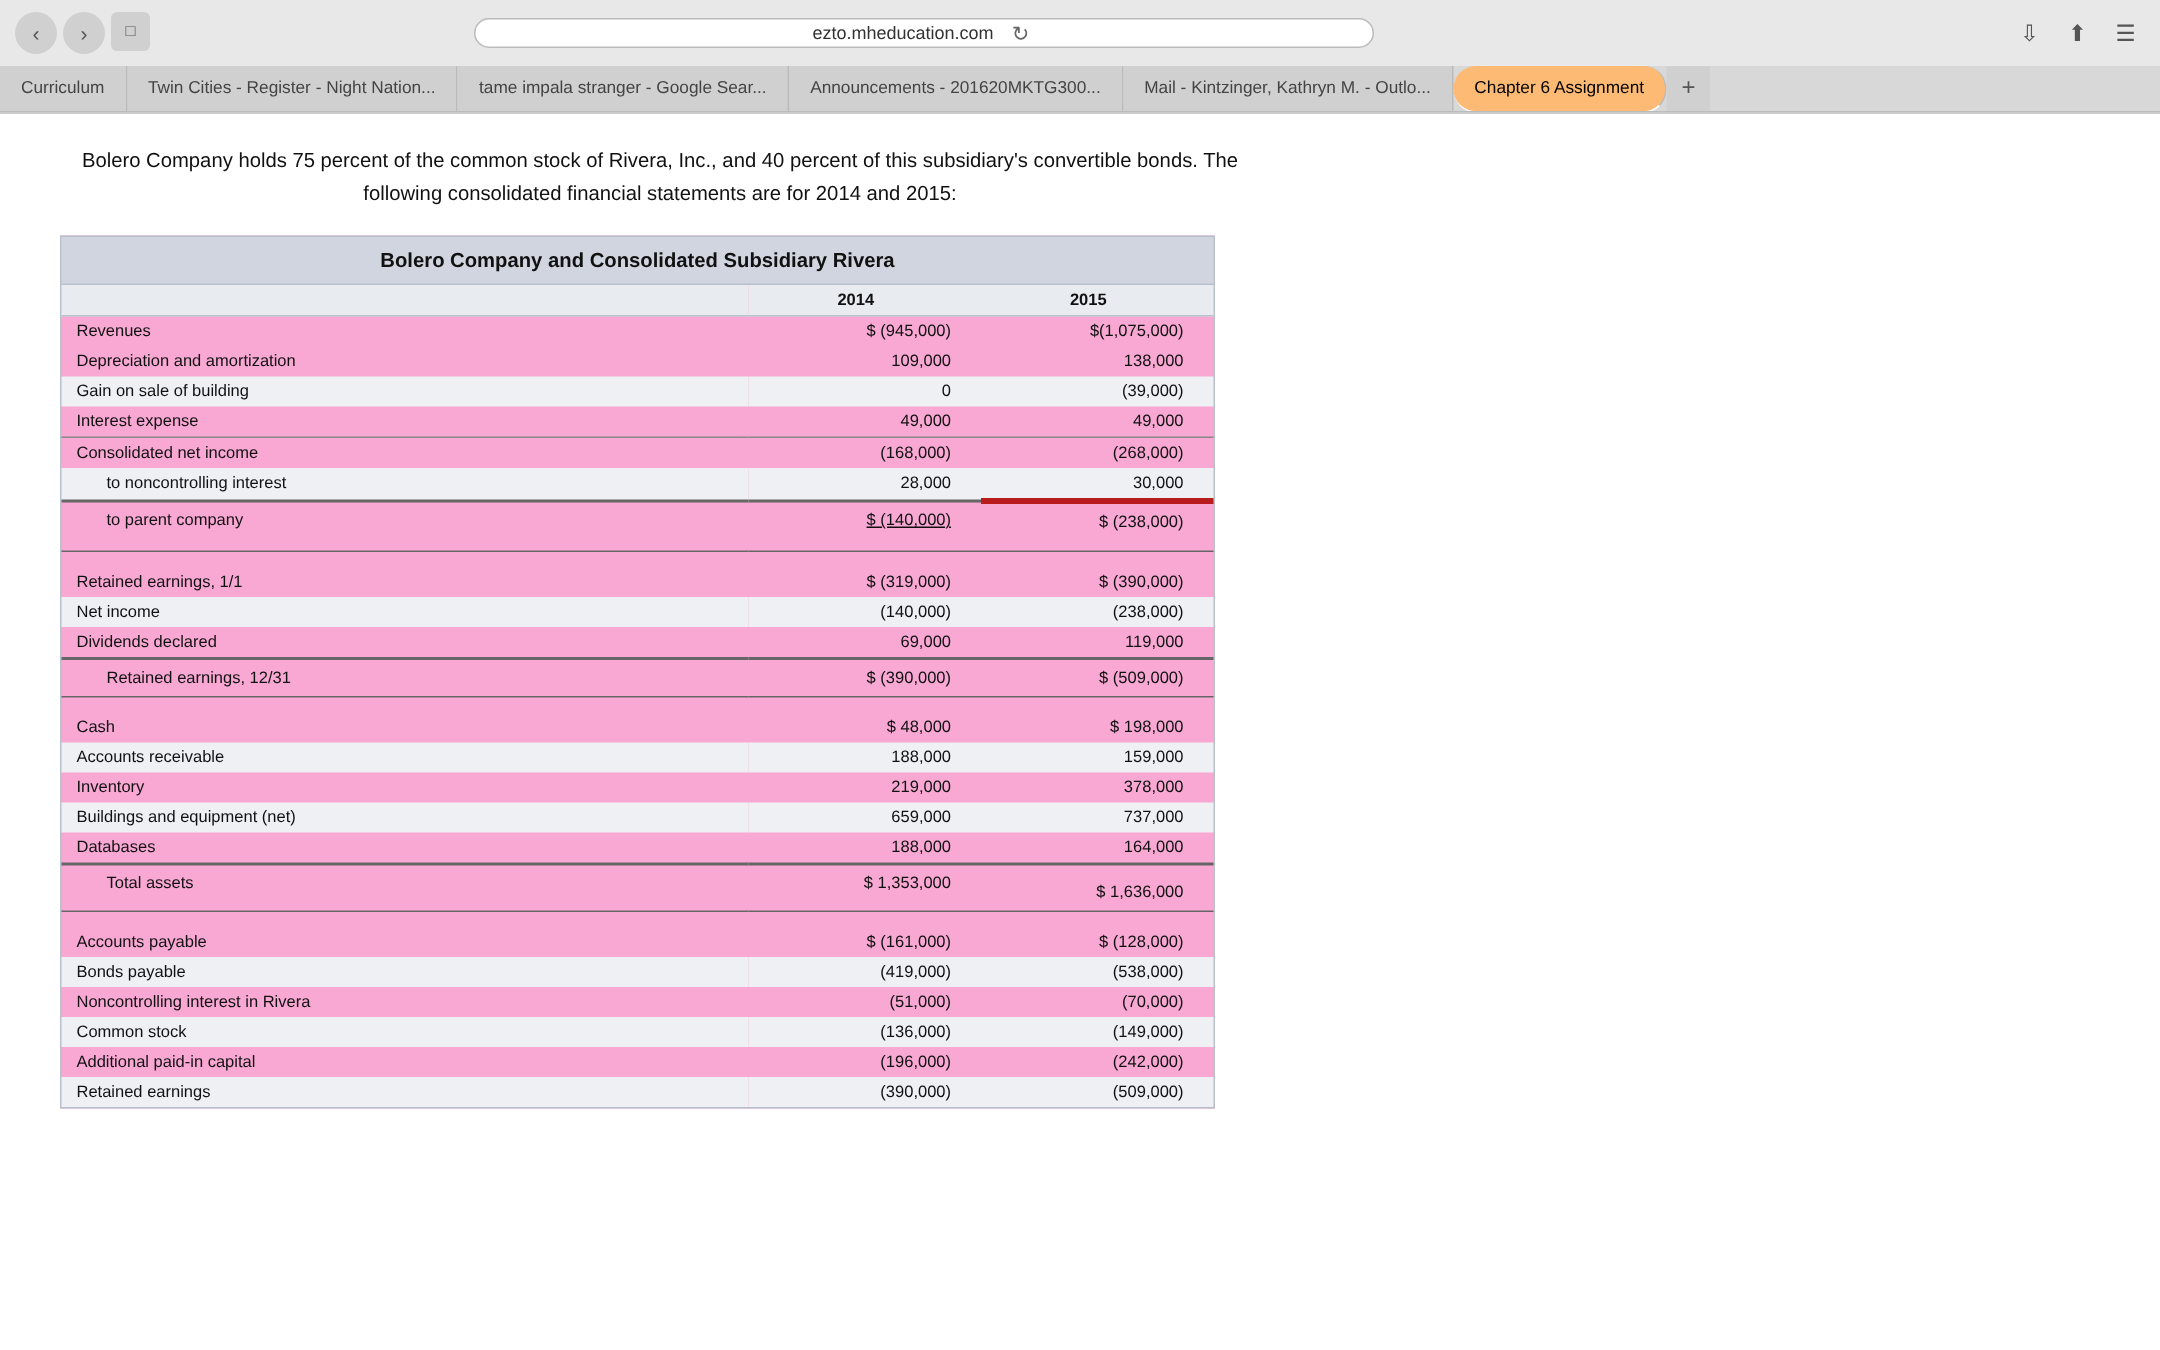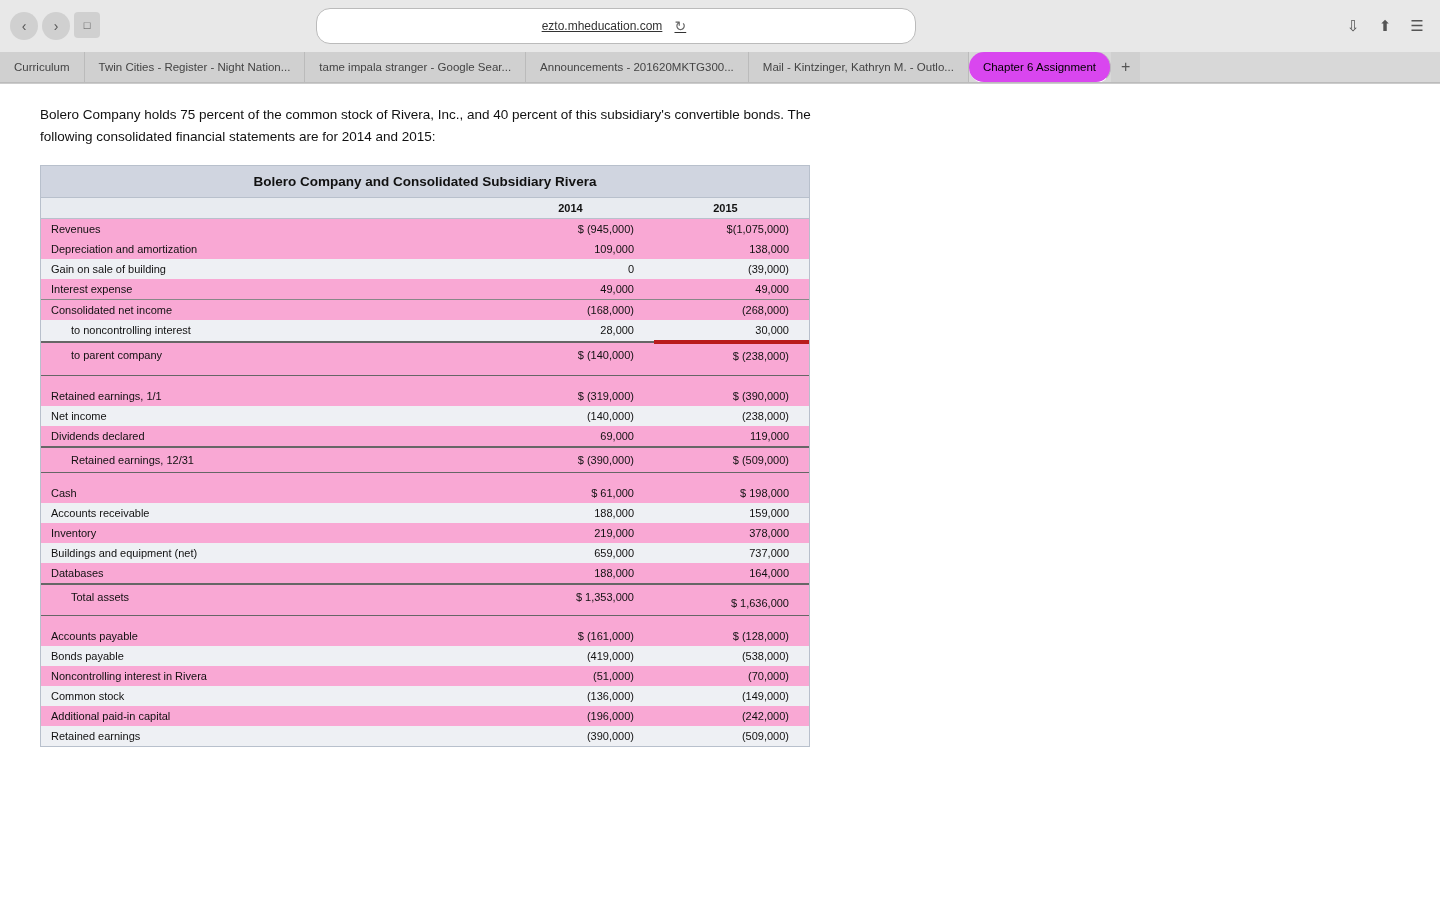--- a/index.html
+++ b/index.html
@@ -4,35 +4,35 @@
   <style>
     * { margin: 0; padding: 0; box-sizing: border-box; }
     body { font-family: -apple-system, BlinkMacSystemFont, 'Helvetica Neue', Arial, sans-serif; font-size: 13px; background: #fff; color: #000; width: 1440px; height: 900px; overflow: hidden; }
 
     
     .browser-chrome { background: #e8e8e8; border-bottom: 1px solid #ccc; }
     .browser-toolbar { display: flex; align-items: center; padding: 8px 10px; gap: 8px; background: #e8e8e8; }
     .nav-buttons { display: flex; gap: 4px; }
     .nav-btn { width: 28px; height: 28px; border-radius: 50%; background: #d0d0d0; border: none; cursor: pointer; display: flex; align-items: center; justify-content: center; font-size: 14px; color: #555; }
     .window-btn { width: 26px; height: 26px; border-radius: 4px; background: #d0d0d0; border: none; cursor: pointer; display: flex; align-items: center; justify-content: center; font-size: 11px; color: #555; }
-    .address-bar { flex: 1; height: 36px; border-radius: 14px; background: #fff; border: 1px solid #bbb; display: flex; align-items: center; justify-content: center; font-size: 12px; color: #333; padding: 0 12px; max-width: 600px; margin: 0 auto; text-decoration: underline; }
+    .address-bar { flex: 1; height: 20px; border-radius: 14px; background: #fff; border: 1px solid #bbb; display: flex; align-items: center; justify-content: center; font-size: 12px; color: #333; padding: 0 12px; max-width: 600px; margin: 0 auto; }
     .reload-btn { width: 20px; height: 20px; display: flex; align-items: center; justify-content: center; color: #666; font-size: 14px; cursor: pointer; }
     .right-icons { display: flex; gap: 6px; margin-left: auto; }
     .icon-btn { width: 26px; height: 26px; display: flex; align-items: center; justify-content: center; color: #555; font-size: 15px; cursor: pointer; }
 
     
     .tabs-bar { display: flex; background: #d8d8d8; border-bottom: 1px solid #bbb; padding-top: 0; overflow: hidden; }
     .tab { padding: 6px 14px; font-size: 11.5px; color: #444; border-right: 1px solid #bbb; cursor: pointer; white-space: nowrap; overflow: hidden; text-overflow: ellipsis; max-width: 240px; background: #d0d0d0; display: flex; align-items: center; }
-    .tab.active { background: #d946ef; color: #000; border-bottom: 1px solid #fff; margin-bottom: -1px; z-index: 1; font-weight: 500; border-radius: 15px; }
+    .tab.active { background: #fdba74; color: #000; border-bottom: 1px solid #fff; margin-bottom: -1px; z-index: 1; font-weight: 500; border-radius: 15px; }
     .tab-add { padding: 6px 10px; font-size: 16px; color: #555; cursor: pointer; background: #d0d0d0; border: none; }
 
     
     .page-content { padding: 20px 40px; overflow-y: auto; height: calc(900px - 70px); background: #fff; }
 
-    .intro-text { font-size: 13.5px; line-height: 1.6; margin-bottom: 18px; color: #111; max-width: 800px; }
+    .intro-text { font-size: 13.5px; line-height: 1.6; margin-bottom: 18px; color: #111; max-width: 800px; text-align: center; }
 
     
     .financial-table-wrapper { max-width: 770px; border: 1px solid #b8c0cc; background: #f9a8d4; }
     .table-header { background: #d0d5e0; text-align: center; padding: 8px 10px; font-size: 13.5px; font-weight: 600; color: #111; border-bottom: 1px solid #b8c0cc; }
 
     .fin-table { width: 100%; border-collapse: collapse; font-size: 11px; }
     .fin-table td { padding: 4px 8px; vertical-align: top; }
     .fin-table .label-cell { padding-left: 10px; color: #111; min-width: 280px; }
     .fin-table .label-cell.indented { padding-left: 30px; }
     .fin-table .val-cell { text-align: right; width: 155px; padding-right: 20px; color: #111; }
@@ -117,21 +117,21 @@
           <td class="val-cell" style="border-top:1px solid #888;">(268,000)</td>
         </tr>
         <tr style="background:#eef0f4;">
           <td class="label-cell indented">to noncontrolling interest</td>
           <td class="val-cell">28,000</td>
           <td class="val-cell">30,000</td>
         </tr>
 
         <tr>
           <td class="label-cell indented" style="border-top:2px solid #666; border-bottom:1px solid #666; padding-top:6px; padding-bottom:6px;">to parent company</td>
-          <td class="val-cell" style="border-top:2px solid #666; border-bottom:1px solid #666; padding-top:6px; padding-bottom:14px;">$ (140,000)</td>
+          <td class="val-cell" style="border-top:2px solid #666; border-bottom:1px solid #666; padding-top:6px; padding-bottom:14px;text-decoration:underline;">$ (140,000)</td>
           <td class="val-cell" style="border-top:4px solid #b91c1c; border-bottom:1px solid #666; padding-top:6px; padding-bottom:6px;">$ (238,000)</td>
         </tr>
 
         <tr>
             <td colspan="3" style="padding:5px;"></td>
           </tr>
 
         <tr>
           <td class="label-cell">Retained earnings, 1/1</td>
           <td class="val-cell">$ (319,000)</td>
@@ -153,21 +153,21 @@
           <td class="val-cell" style="border-top:2px solid #666; border-bottom:1px solid #666; padding-top:6px; padding-bottom:6px;">$ (390,000)</td>
           <td class="val-cell" style="border-top:2px solid #666; border-bottom:1px solid #666; padding-top:6px; padding-bottom:6px;">$ (509,000)</td>
         </tr>
 
         <tr>
             <td colspan="3" style="padding:5px;"></td>
           </tr>
 
         <tr>
           <td class="label-cell">Cash</td>
-          <td class="val-cell">$   61,000</td>
+          <td class="val-cell">$   48,000</td>
           <td class="val-cell">$  198,000</td>
         </tr>
         <tr style="background:#eef0f4;">
           <td class="label-cell">Accounts receivable</td>
           <td class="val-cell">188,000</td>
           <td class="val-cell">159,000</td>
         </tr>
         <tr>
           <td class="label-cell">Inventory</td>
           <td class="val-cell">219,000</td>

